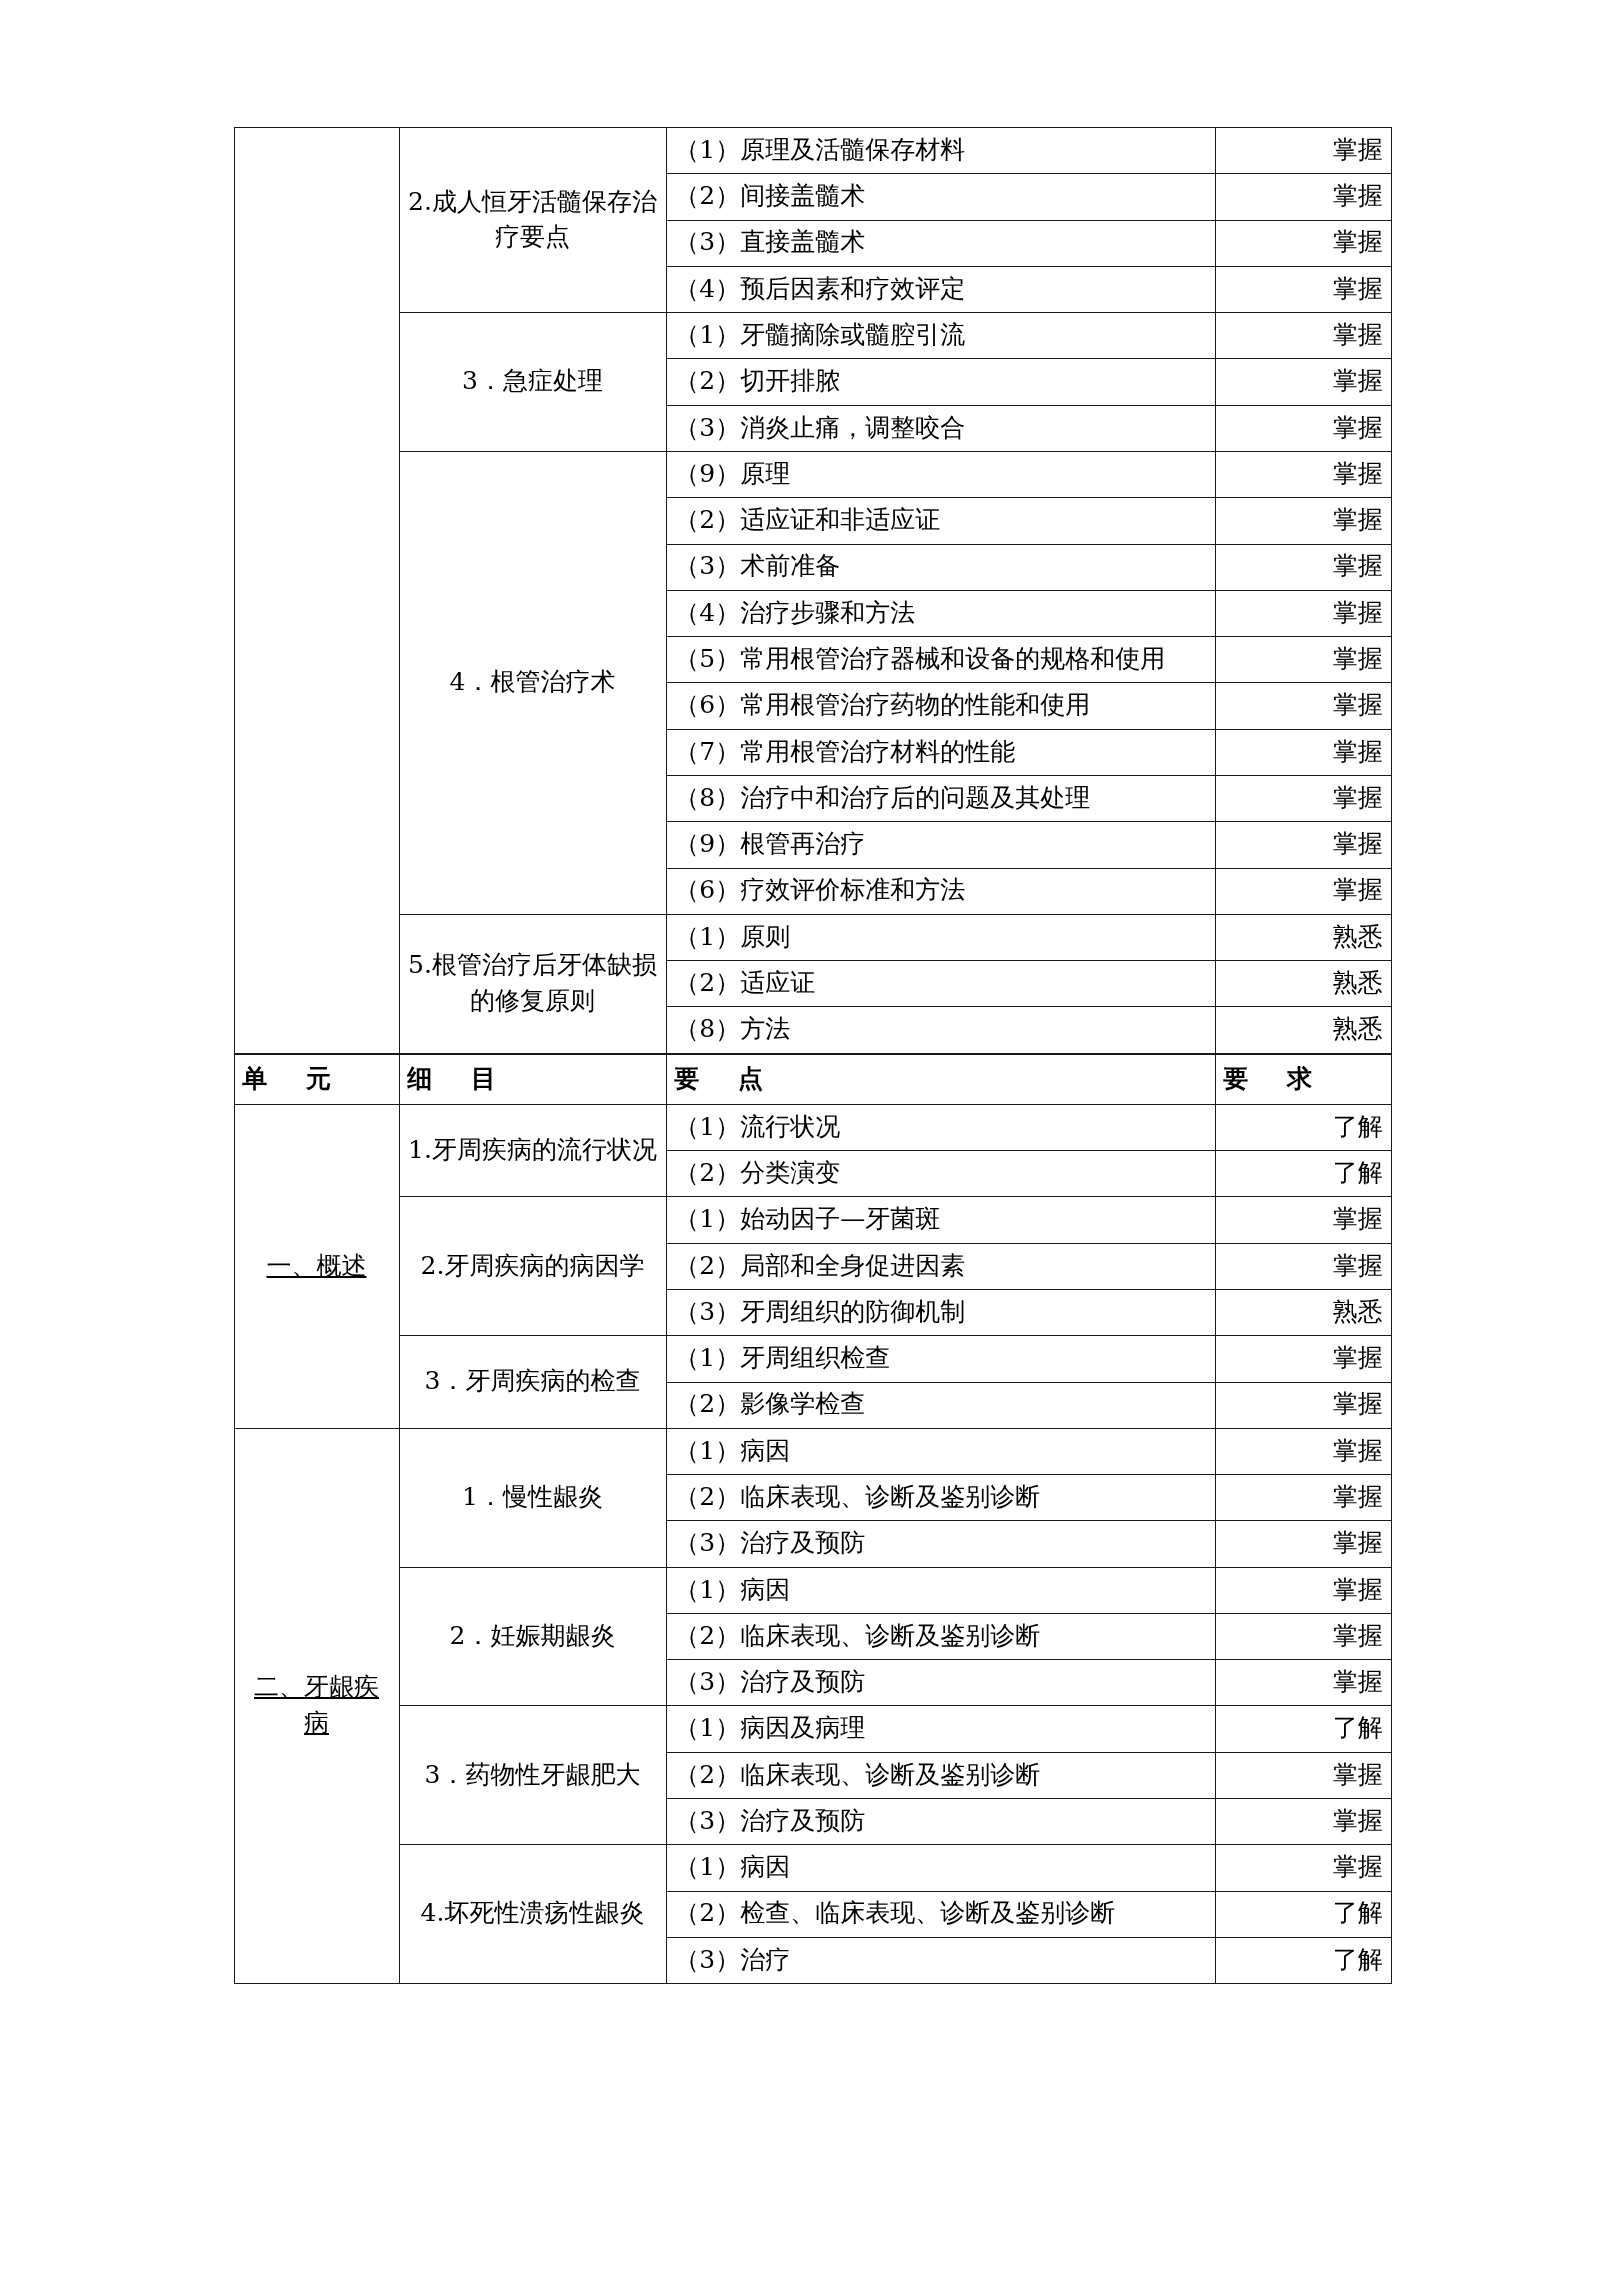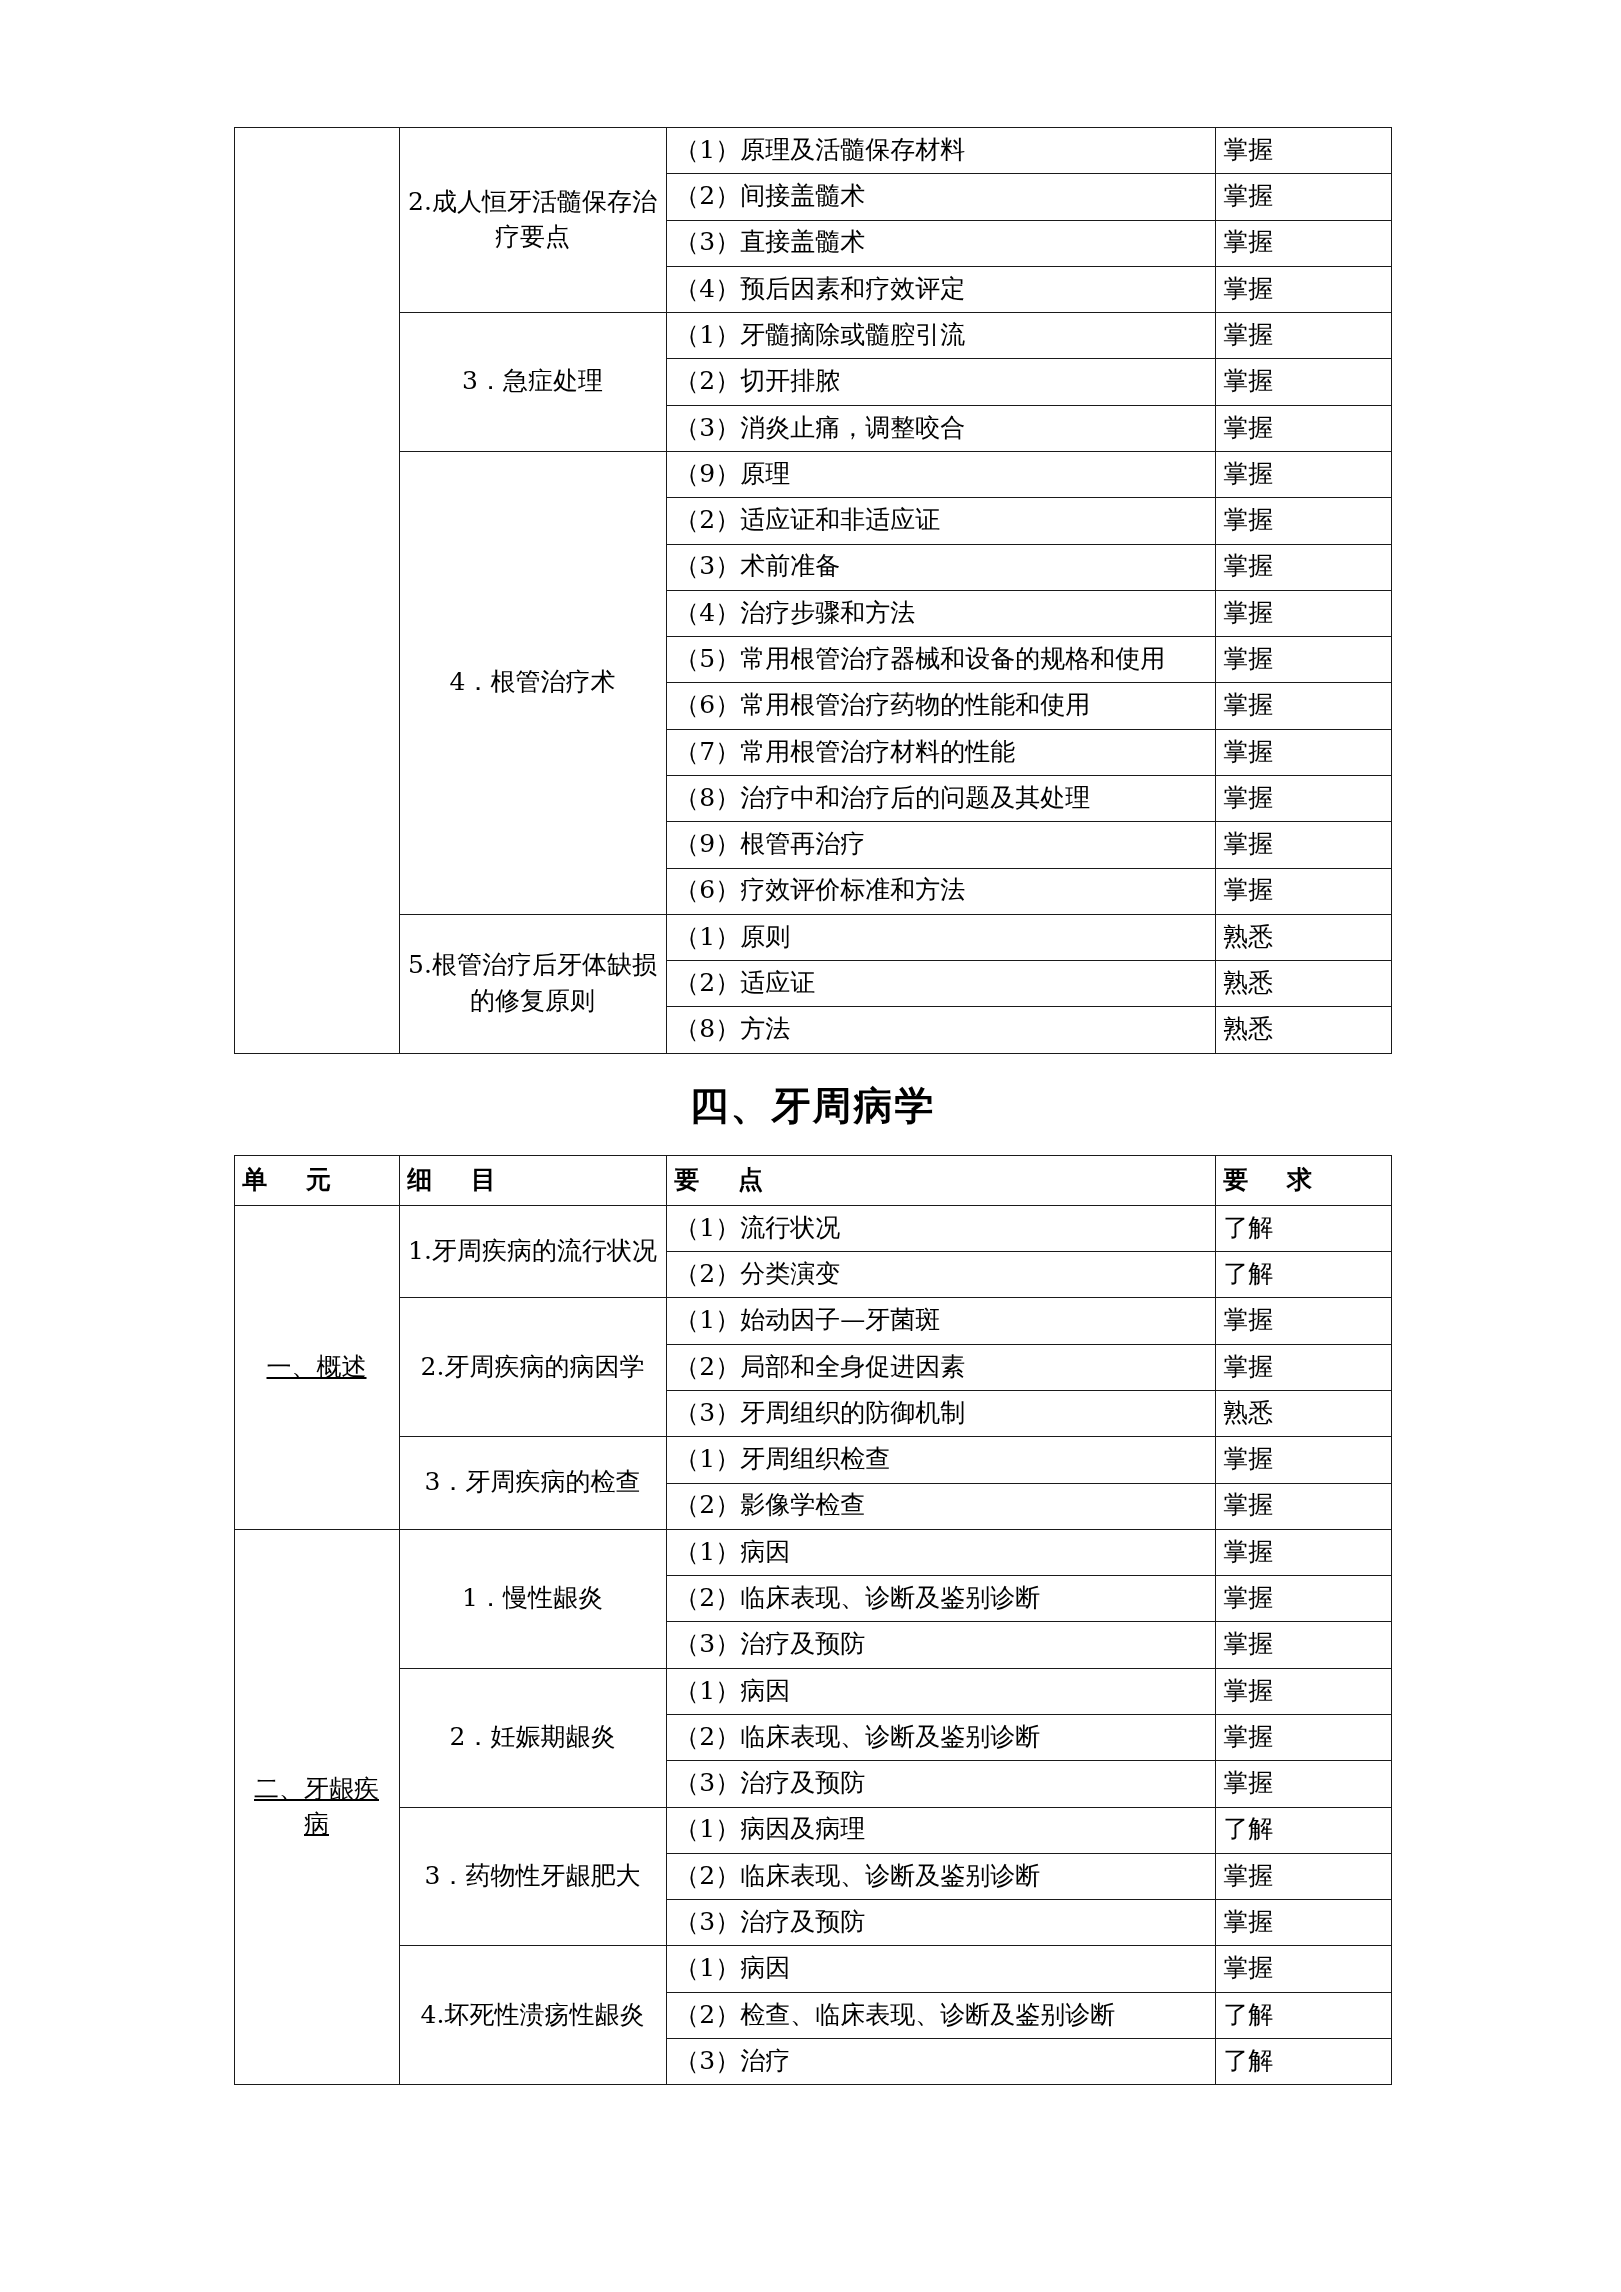--- a/index.html
+++ b/index.html
@@ -64,21 +64,21 @@
     padding-left: 17.6px;
     padding-right: 5.9px;
     line-height: 1.72;
   }
   td.point {
     text-align: left;
     padding-left: 15.7px;
     line-height: 1.5;
   }
   td.req {
-    text-align: left;
+    text-align: right;
     vertical-align: middle;
   }
 
   .section-title {
     text-align: center;
     font-size: 39px;
     font-weight: bold;
     letter-spacing: 2px;
     margin: 25.5px 0 21.6px 0;
     font-family: "DejaVu Sans", "Liberation Sans", sans-serif;
@@ -185,21 +185,20 @@
           <td class="point">（2）适应证</td>
           <td class="req">熟悉</td>
         </tr>
         <tr>
           <td class="point">（8）方法</td>
           <td class="req">熟悉</td>
         </tr>
       </tbody>
   </table>
 
-  <div class="section-title">四、牙周病学</div>
 
   <table class="syllabus">
     <colgroup>
       <col class="col-unit">
         <col class="col-detail">
         <col class="col-point">
         <col class="col-req">
     </colgroup>
     <tbody id="bottom-body">
         <tr>

